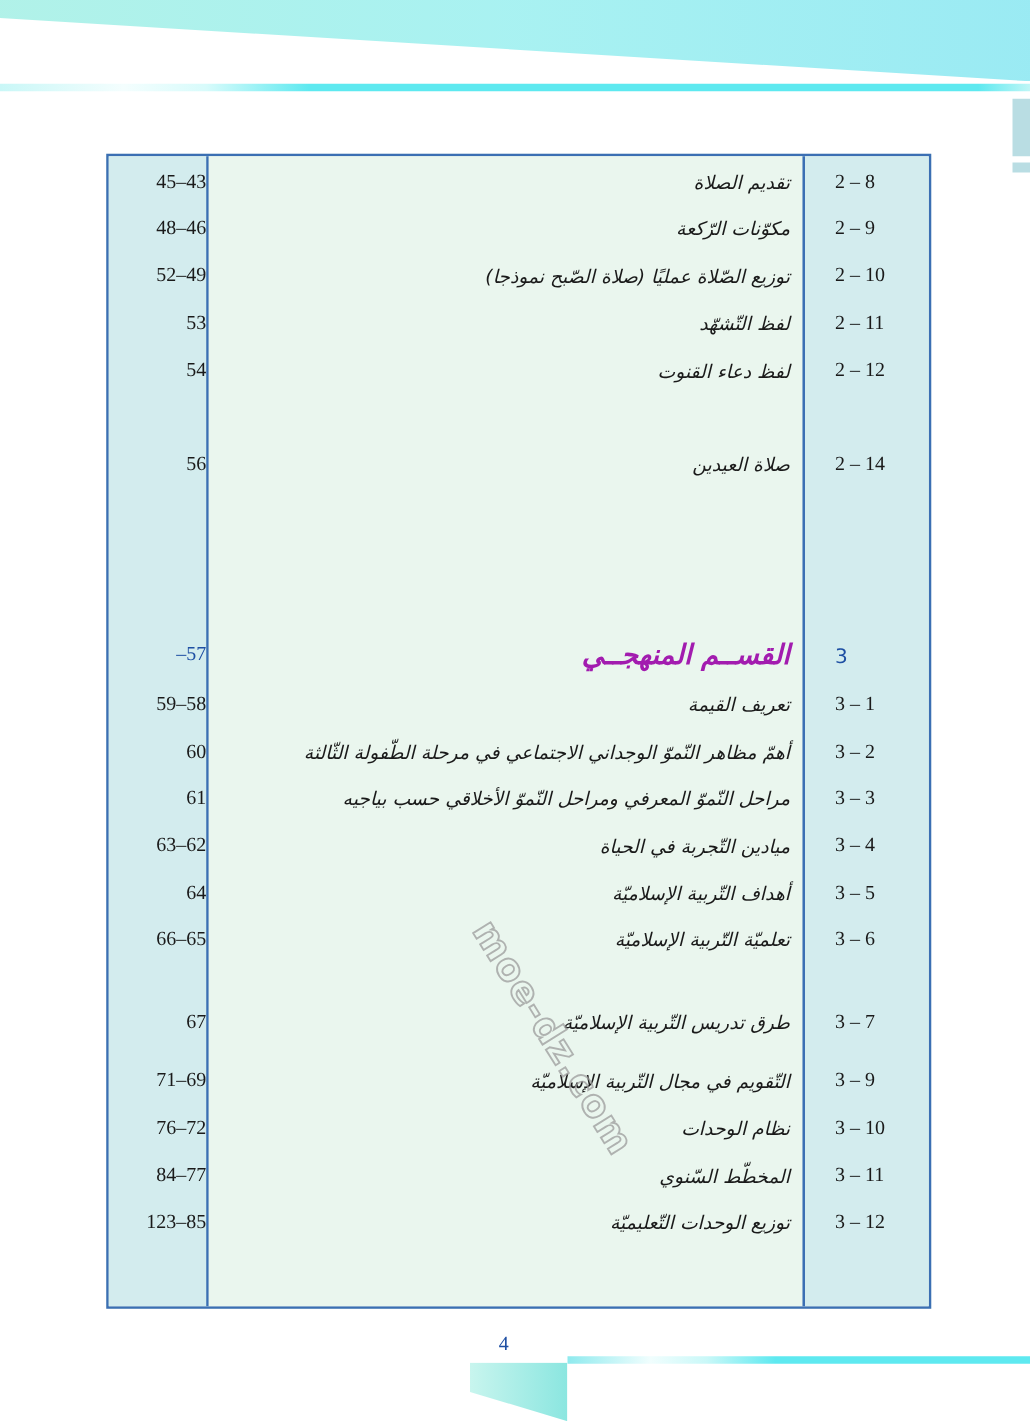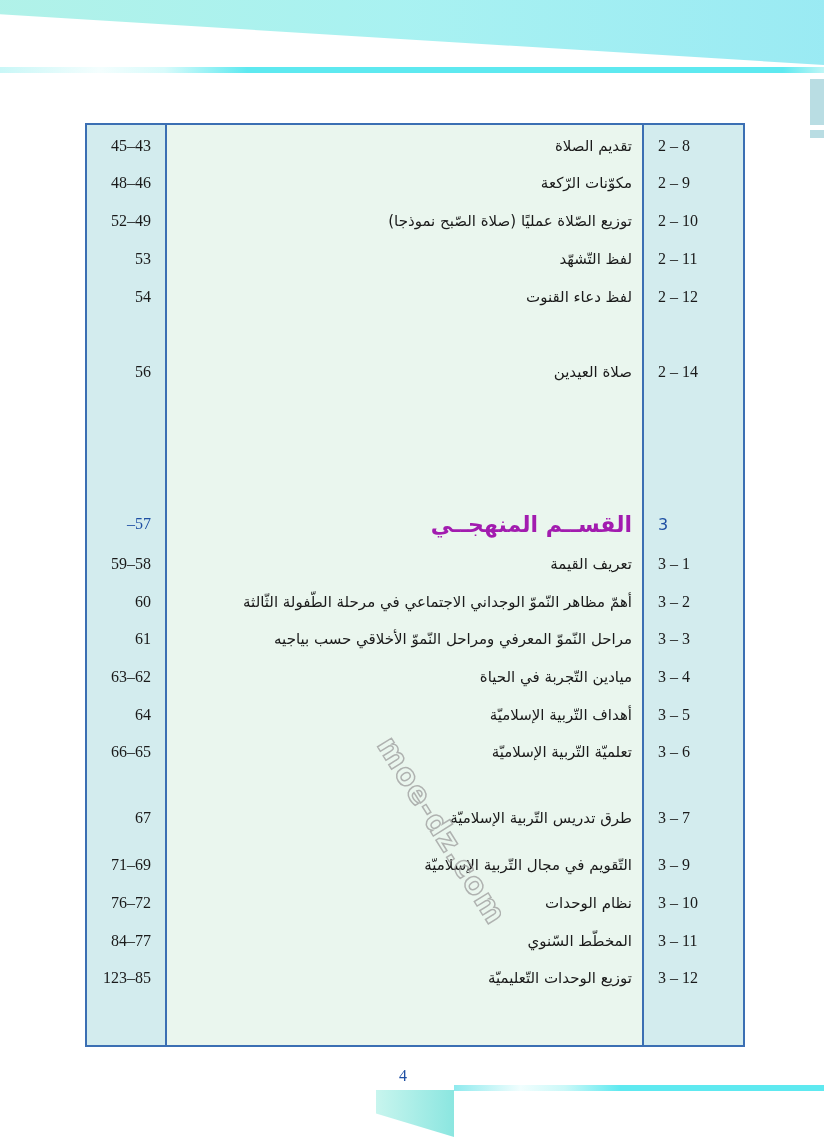--- a/index.html
+++ b/index.html
@@ -41,29 +41,29 @@
       width: 101px; background: #d3ecee; border-left: 2px solid #3b6fb3;
       box-sizing: border-box;
     }
     .rows { position: absolute; left: 0; top: 0; width: 100%; height: 100%; }
     .row {
       position: absolute; left: 0; width: 100%; height: 30px;
       display: flex; align-items: center;
       font-size: 16px; color: #1a1a1a;
     }
     .row .pages {
-      width: 78px; text-align: right; padding-right: 14px; box-sizing: border-box;
+      width: 78px; text-align: right; box-sizing: border-box;
       font-family: "Liberation Serif", serif; font-size: 16px;
     }
     .row .title {
       flex: 1; direction: rtl; text-align: right; padding-right: 12px;
-      font-family: "DejaVu Sans", sans-serif; font-size: 15px;
+      font-family: "DejaVu Sans", sans-serif; font-size: 15px; font-style: italic;
     }
     .row .num {
-      width: 99px; direction: ltr; text-align: left; padding-left: 14px; box-sizing: border-box;
+      width: 99px; direction: ltr; text-align: left; padding-left: 24px; box-sizing: border-box;
       font-family: "Liberation Serif", serif; font-size: 16px;
     }
     .row.section .title {
       color: #a21caf; font-size: 22px; font-weight: bold;
     }
     .row.section .num {
       color: #1e4fa3; font-family: "DejaVu Sans", sans-serif; font-size: 16px;
     }
     .row.section .pages { color: #1e4fa3; text-align: right; }
     .watermark {

